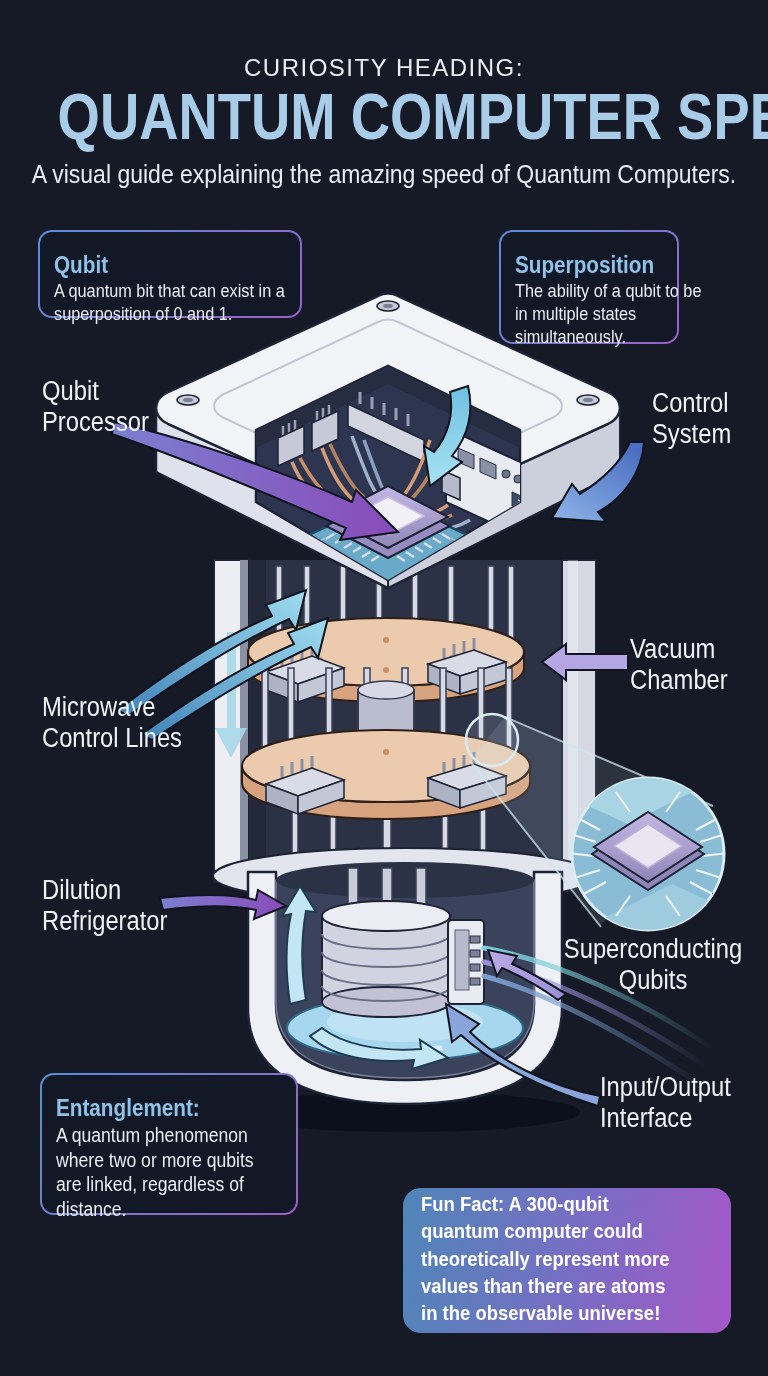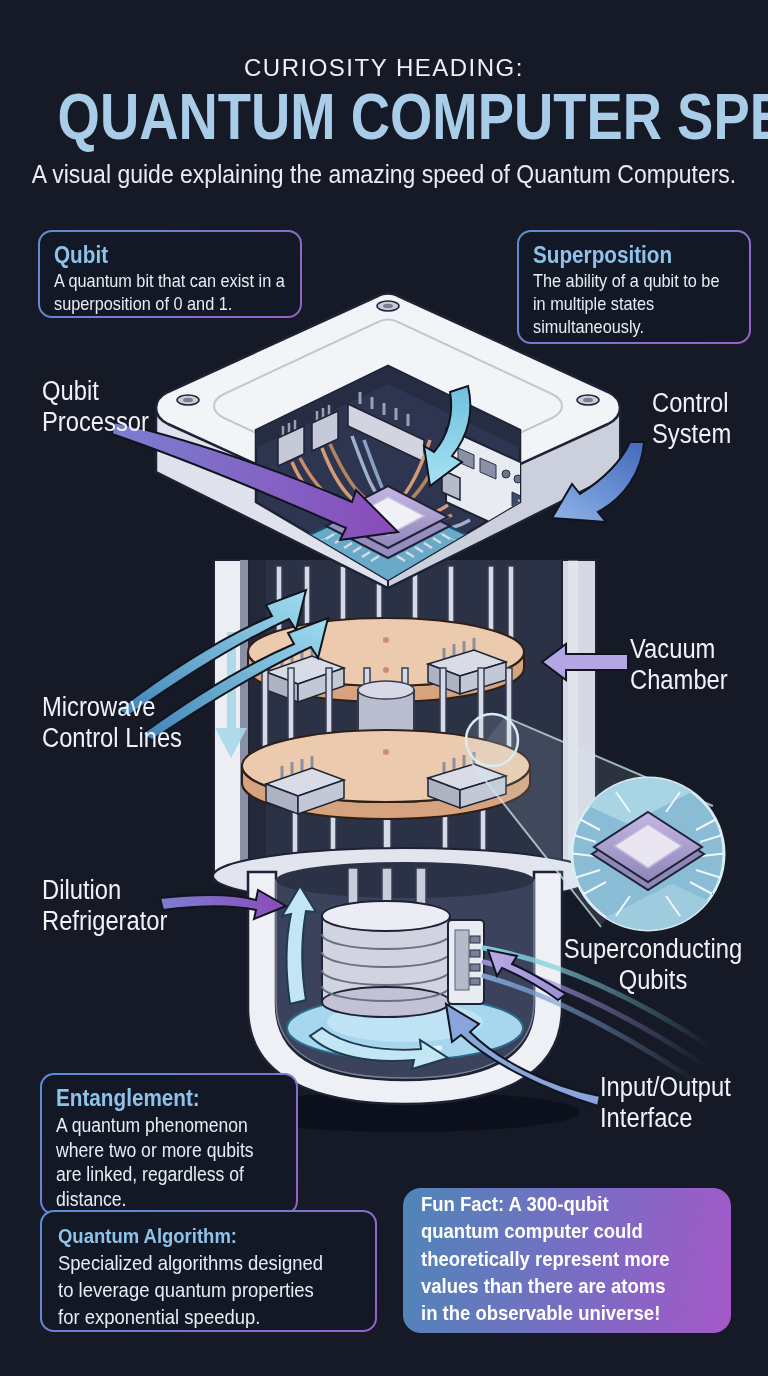--- a/index.html
+++ b/index.html
@@ -8,32 +8,32 @@
   svg{position:absolute;left:0;top:0;}
 
   .hdr-kicker{position:absolute;left:0;top:54px;width:768px;text-align:center;
     font-size:24px;letter-spacing:1.5px;color:#edeff4;}
   .hdr-title{position:absolute;left:0;top:80px;width:768px;text-align:center;
     font-size:64px;font-weight:700;color:#a9cde9;white-space:nowrap;
     transform:scaleX(.85);transform-origin:384px 0;}
   .hdr-sub{position:absolute;left:0;top:160px;width:768px;text-align:center;
     font-size:25px;color:#e9ecf2;transform:scaleX(.92);transform-origin:384px 0;}
 
-  .panel{position:absolute;border-radius:14px;padding:9px 14px;box-sizing:border-box;
+  .panel{position:absolute;border-radius:14px;padding:19px 14px;box-sizing:border-box;
     background:linear-gradient(#131826,#131826) padding-box,
                linear-gradient(135deg,#5a8fd8,#9a5fc7) border-box;
     border:2px solid transparent;}
   .panel-title{color:#8fc2e8;font-weight:700;font-size:23px;line-height:1.25;
     transform:scaleX(.9);transform-origin:0 0;white-space:nowrap;}
   .panel-body{color:#e9ecf2;font-size:19px;line-height:1.24;
     transform:scaleX(.88);transform-origin:0 0;}
 
   #qubit-box{left:38px;top:230px;width:264px;height:88px;}
   #qubit-box .panel-body{width:285px;font-size:18.5px;}
-  #superposition-box{left:517px;top:230px;width:234px;height:114px;}
+  #superposition-box{left:499px;top:230px;width:180px;height:114px;}
   #superposition-box .panel-body{width:212px;font-size:18.5px;}
   #entanglement-box{left:40px;top:1052px;width:258px;height:142px;margin-top:21px;}
   #entanglement-box .panel-body{width:238px;font-size:20px;}
   #algorithm-box{left:40px;top:1210px;width:337px;height:122px;padding:11px 16px;}
   #algorithm-box .panel-body{width:315px;font-size:21px;line-height:1.28;}
   .inline-title{color:#8fc2e8;font-weight:700;}
   #funfact-box{left:403px;top:1188px;width:328px;height:145px;border-radius:18px;
     background:linear-gradient(100deg,#4f86b8 0%,#7a6cc4 55%,#a558c8 100%);
     border:none;padding:2px 18px;}
   #funfact-box .panel-body{width:300px;font-size:21px;font-weight:700;color:#ffffff;line-height:1.3;}
@@ -401,23 +401,20 @@
   <div class="panel" id="superposition-box">
     <div class="panel-title">Superposition</div>
     <div class="panel-body">The ability of a qubit to be in multiple states simultaneously.</div>
   </div>
 
   <div class="panel" id="entanglement-box">
     <div class="panel-title">Entanglement:</div>
     <div class="panel-body">A quantum phenomenon where two or more qubits are linked, regardless of distance.</div>
   </div>
 
-  <div class="panel" id="algorithm-box">
-    <div class="panel-body"><span class="inline-title">Quantum Algorithm:</span> <span>Specialized algorithms designed to leverage quantum properties for exponential speedup.</span></div>
-  </div>
 
   <div class="panel" id="funfact-box">
     <div class="panel-body"><span class="inline-title">Fun Fact:</span> <span>A 300-qubit quantum computer could theoretically represent more values than there are atoms in the observable universe!</span></div>
   </div>
 
   <div class="dlabel" id="lbl-qubit-processor">Qubit Processor</div>
   <div class="dlabel" id="lbl-control-system">Control System</div>
   <div class="dlabel" id="lbl-vacuum-chamber">Vacuum Chamber</div>
   <div class="dlabel" id="lbl-microwave">Microwave Control Lines</div>
   <div class="dlabel" id="lbl-dilution">Dilution Refrigerator</div>

